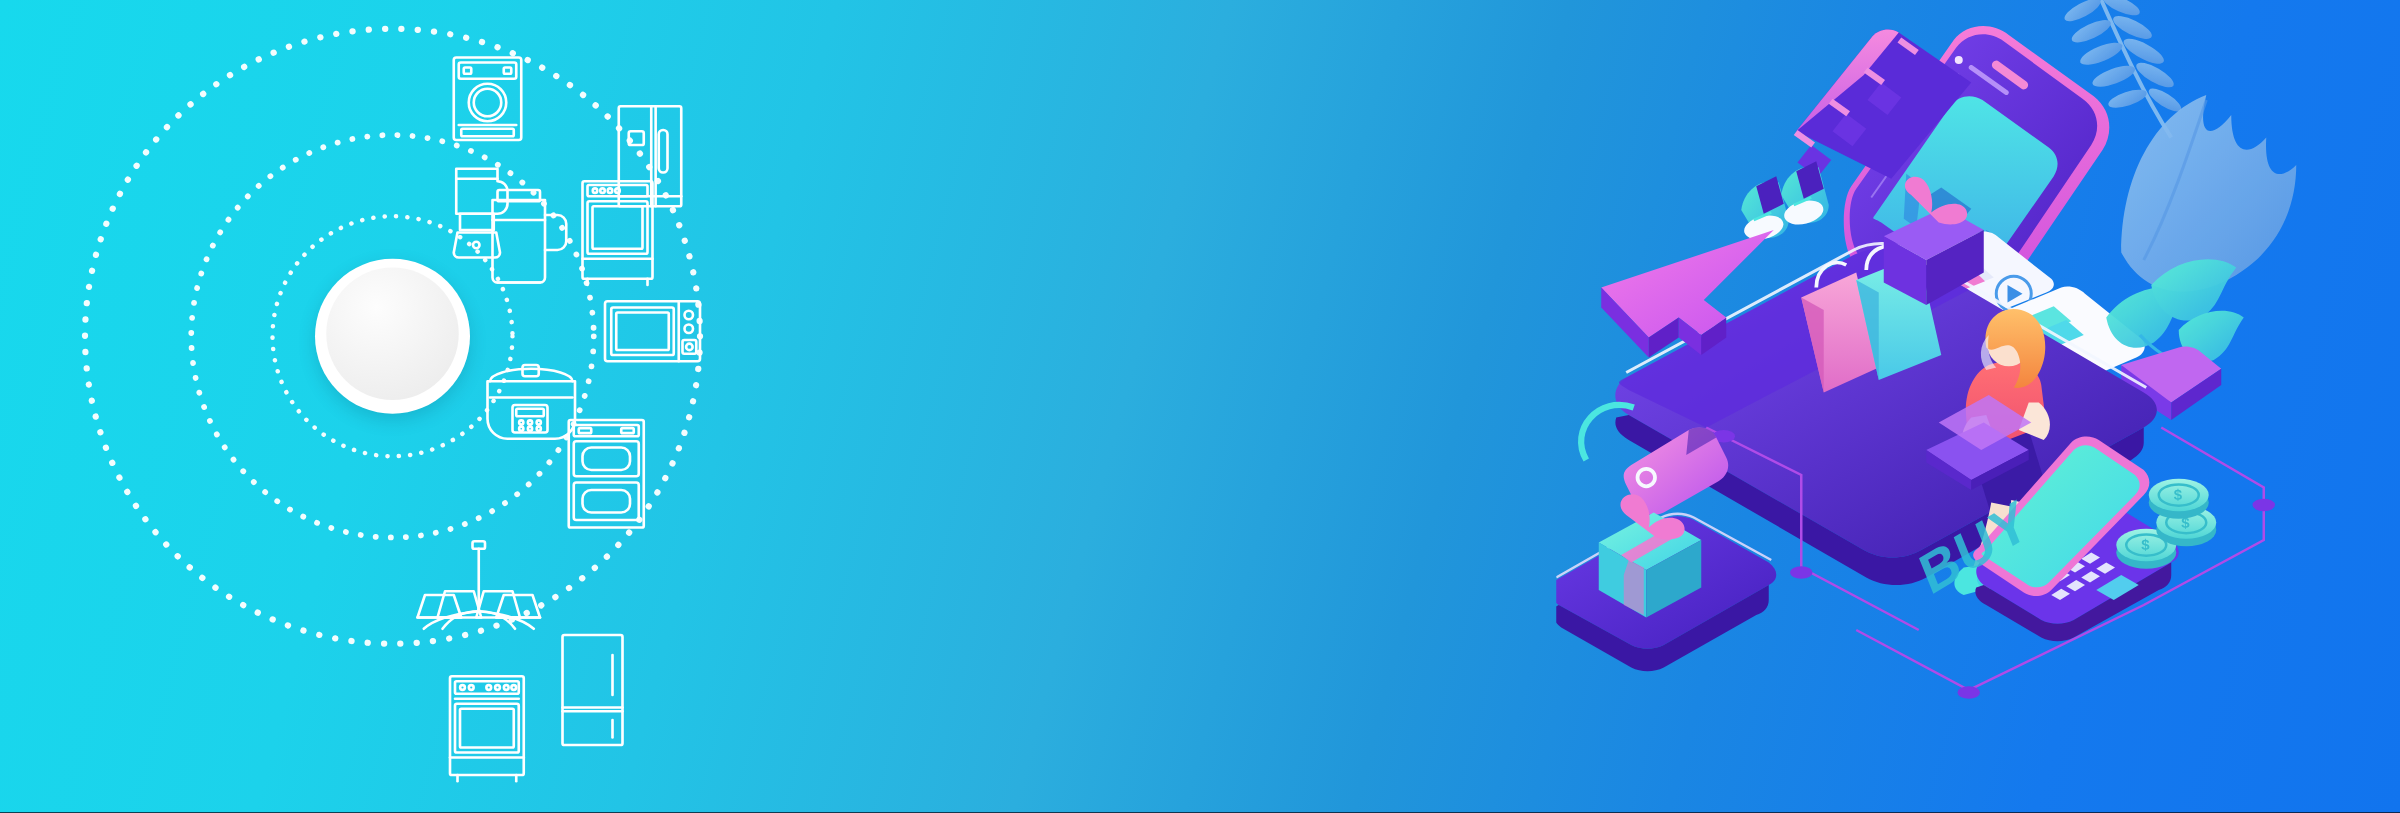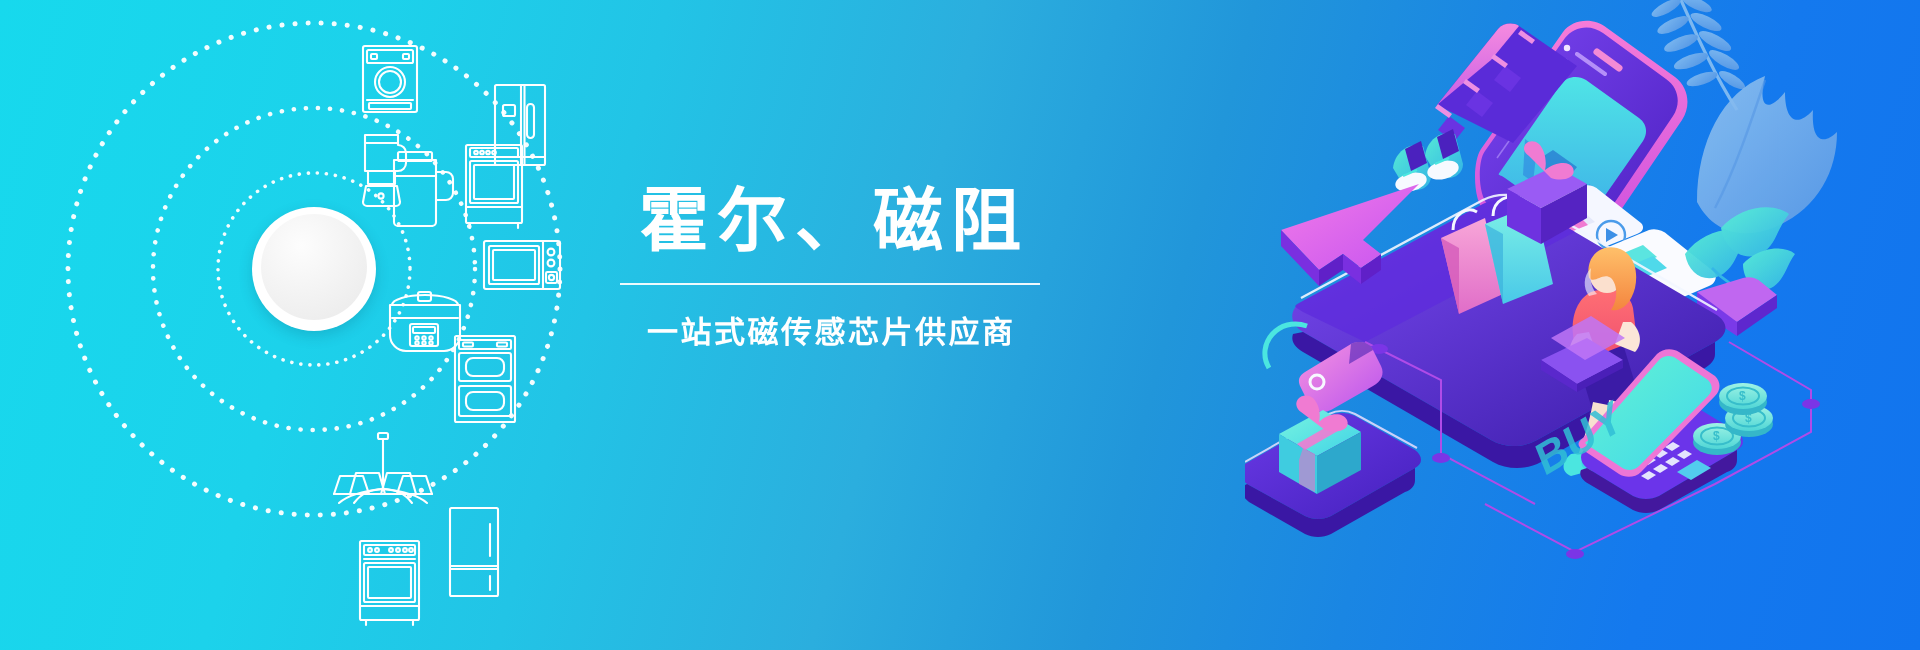--- a/index.html
+++ b/index.html
@@ -177,25 +177,20 @@
         <rect x="450" y="508" width="48" height="88" rx="1.5"></rect>
         <line x1="450" y1="566" x2="498" y2="566"></line>
         <line x1="450" y1="569" x2="498" y2="569"></line>
         <line x1="490" y1="524" x2="490" y2="556"></line>
         <line x1="490" y1="576" x2="490" y2="590"></line>
       </g>
     </svg>
     <div id="hub"></div>
   </div>
 
-  <div id="copy">
-    <div id="headline">霍尔、磁阻</div>
-    <div id="rule"></div>
-    <div id="subhead">一站式磁传感芯片供应商</div>
-  </div>
 
   <div id="illus">
     <svg width="690" height="660" viewBox="0 0 690 660" aria-hidden="true">
       <defs>
         <linearGradient id="gPhoneBody" x1="0" y1="0" x2="1" y2="1">
           <stop offset="0" stop-color="#7A45F0"></stop>
             <stop offset="1" stop-color="#4B1FC0"></stop>
         </linearGradient>
         <linearGradient id="gPhoneEdge" x1="0" y1="0" x2="0" y2="1">
           <stop offset="0" stop-color="#F67CD8"></stop>

